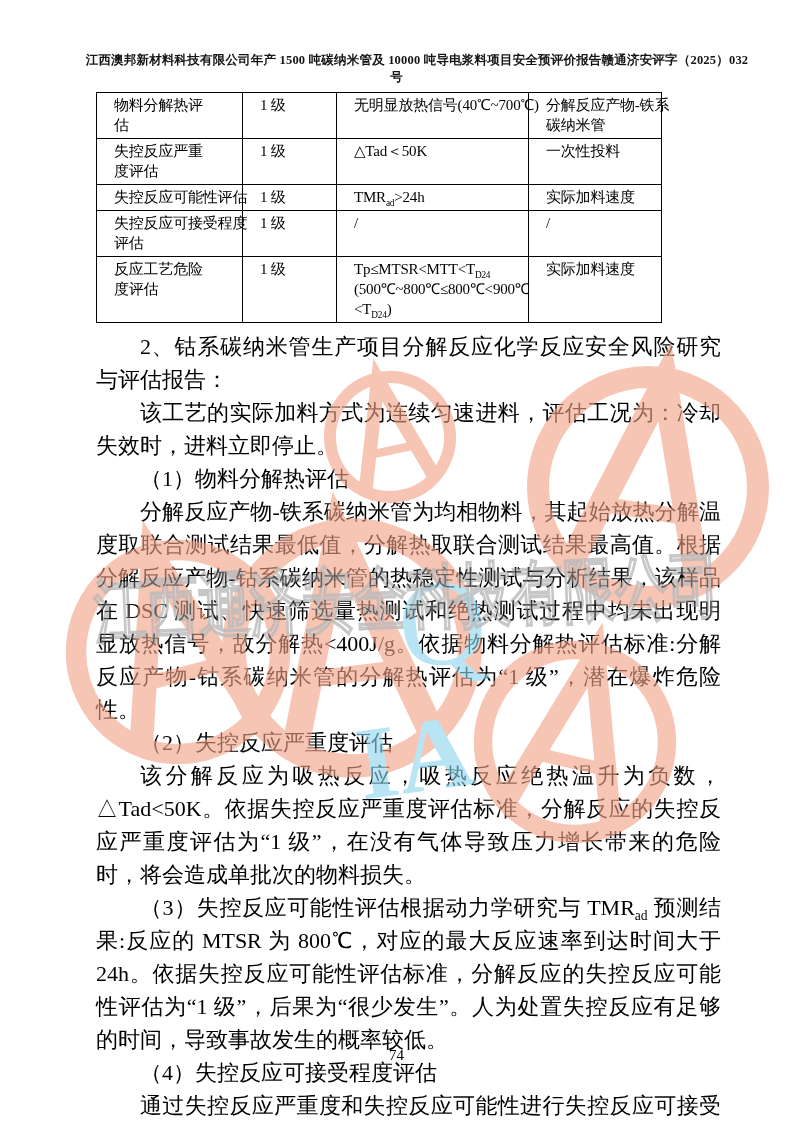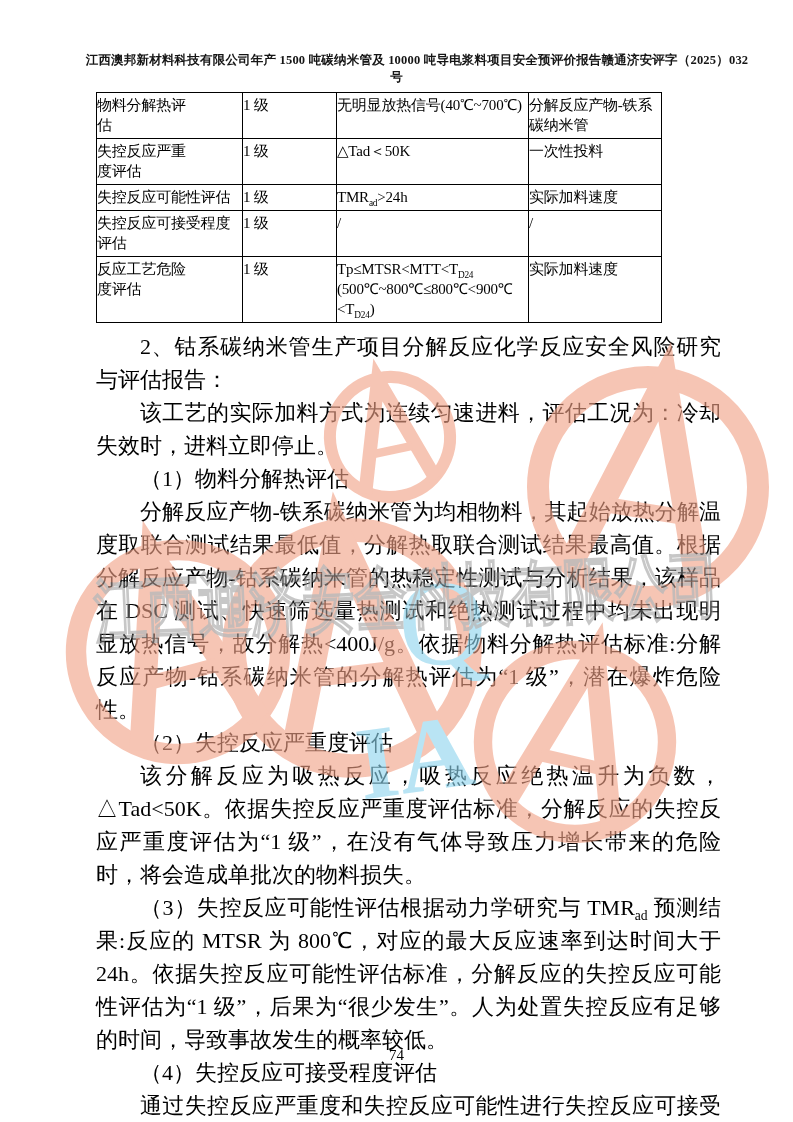--- a/index.html
+++ b/index.html
@@ -23,21 +23,21 @@
   
   .doc-body{
     position:absolute;top:92px;left:96px;width:626px;z-index:1;
   }
   table.eval{
     border-collapse:collapse;table-layout:fixed;width:565px;
     font-size:15px;
   }
   table.eval td{
     border:1.6px solid #000;
-    padding:2px 5px 3px 0;
+    padding:2px 5px 3px 17px;
     vertical-align:top;
     line-height:20px;
     white-space:pre;
     letter-spacing:-0.2px;
   }
   .paragraphs{
     margin-top:7px;
     width:625px;
     font-size:22px;
     line-height:33px;

